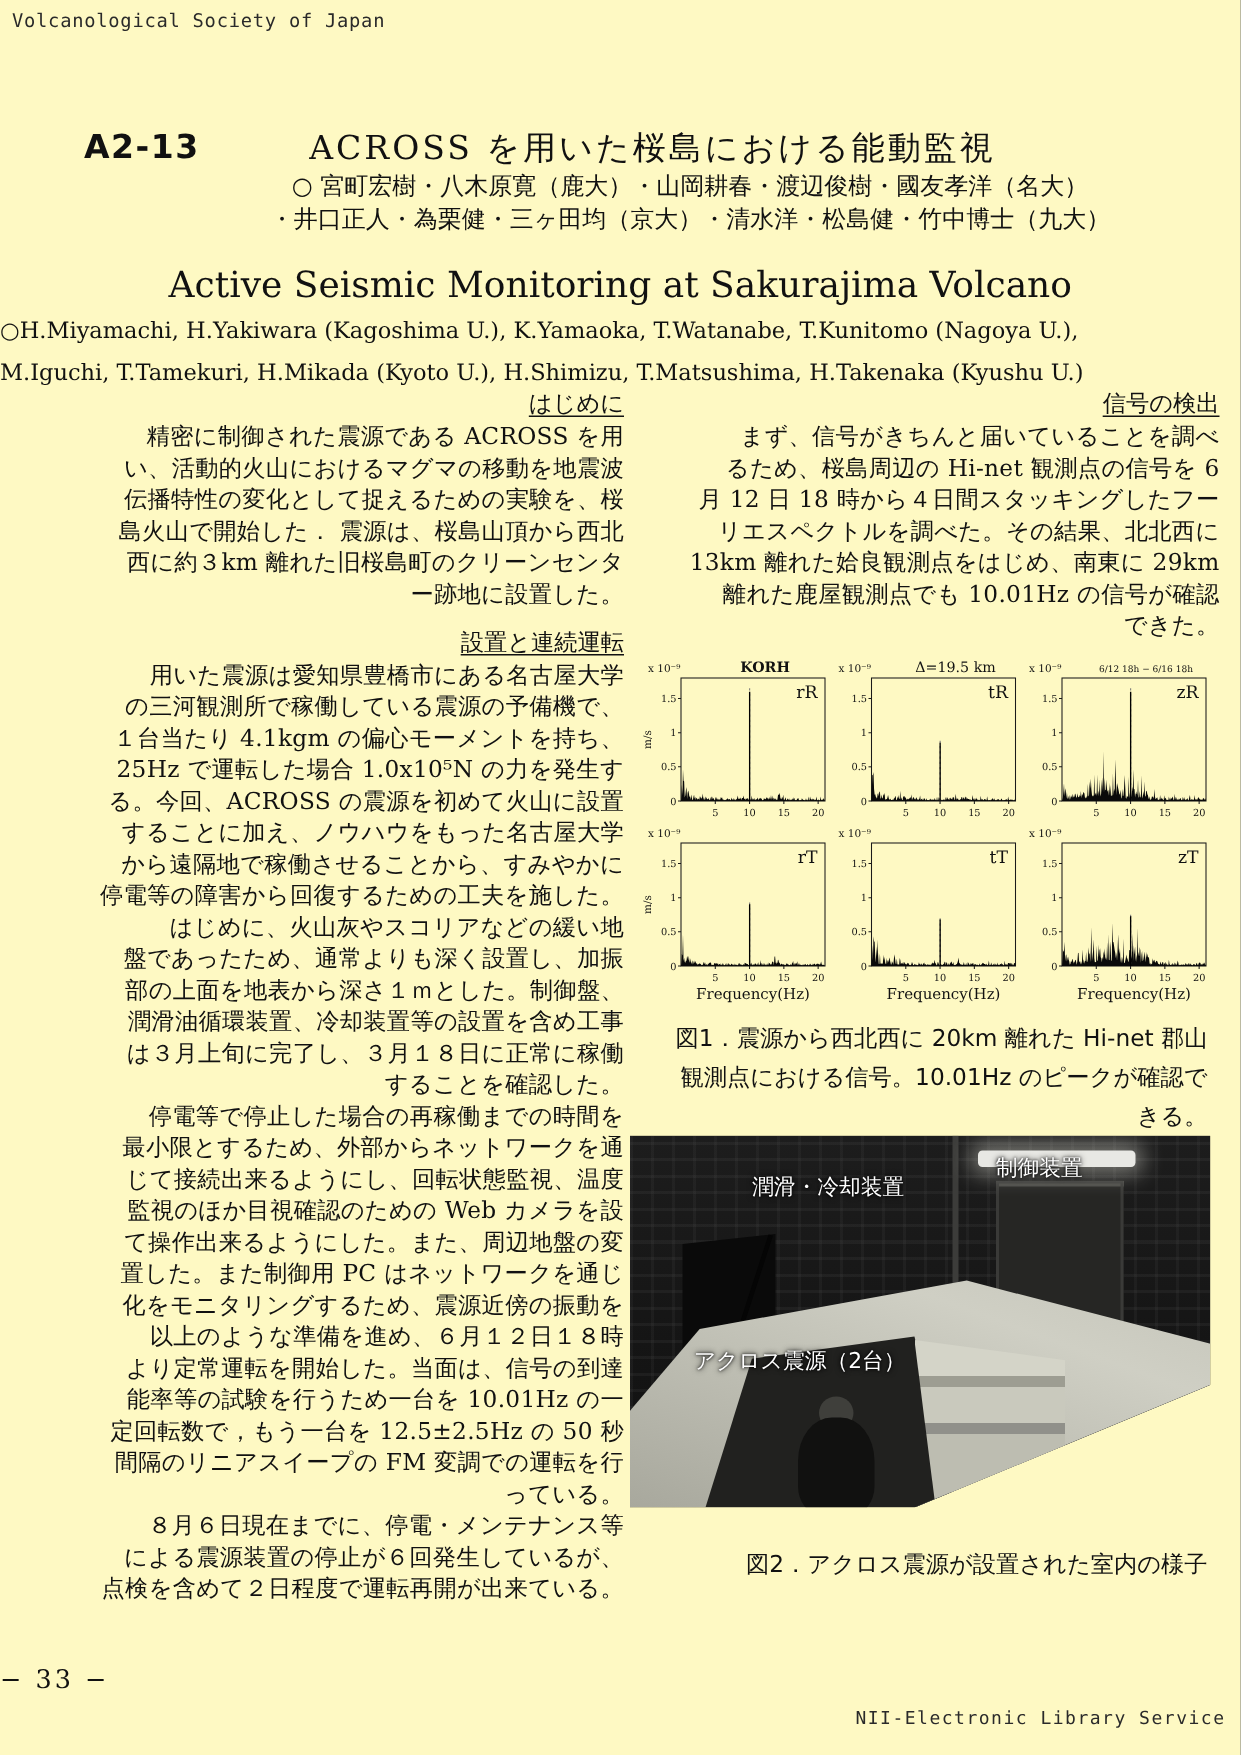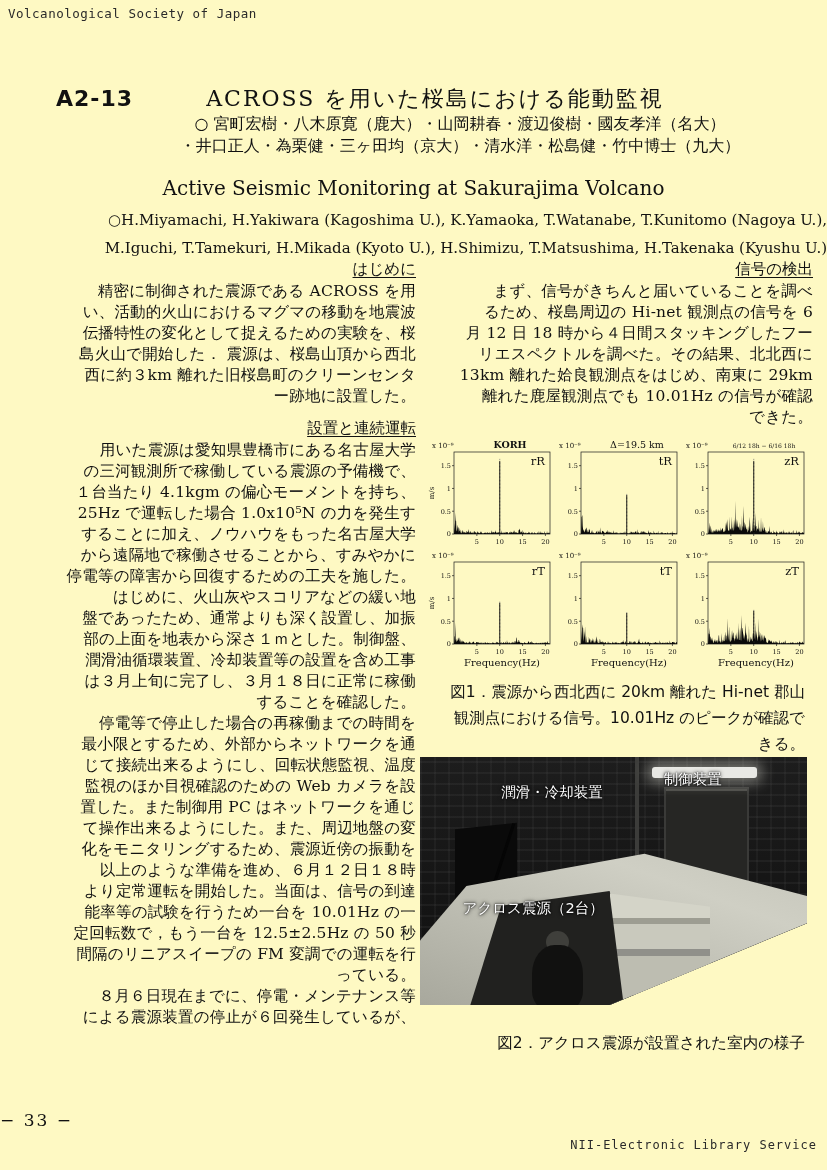--- a/index.html
+++ b/index.html
@@ -6,22 +6,22 @@
   .page{position:relative;width:827px;height:1170px;background:#fef9c3;margin:0 auto;overflow:hidden;
         font-family:"DejaVu Serif","Liberation Serif",serif;color:#111;}
   .mono{font-family:"DejaVu Sans Mono","Liberation Mono",monospace;}
   .lib-header{position:absolute;left:8px;top:6px;font-size:12.5px;color:#2a2a2a;letter-spacing:.5px;}
   .lib-footer{position:absolute;right:10px;top:1138px;font-size:12px;color:#2a2a2a;letter-spacing:1px;}
   .page-number{position:absolute;left:0;right:40px;top:1110px;text-align:left;font-size:17px;letter-spacing:2px;color:#111;}
   .paper-id{position:absolute;left:56px;top:86px;font-size:22px;font-weight:bold;letter-spacing:1px;
             font-family:"DejaVu Sans","Liberation Sans",sans-serif;}
   .title-ja{position:absolute;left:150px;width:570px;top:84px;text-align:center;font-size:22px;letter-spacing:2px;}
   .authors-ja{position:absolute;left:120px;width:680px;top:113px;text-align:center;font-size:16px;line-height:22px;}
-  .title-en{position:absolute;left:0;width:827px;top:176px;text-align:center;font-size:20px;}
-  .authors-en{position:absolute;left:0;width:827px;top:206px;text-align:right;font-size:15px;line-height:28px;}
+  .title-en{position:absolute;left:0;width:827px;top:176px;text-align:center;font-size:24px;}
+  .authors-en{position:absolute;left:0;width:827px;top:206px;text-align:left;font-size:15px;line-height:28px;}
   .col{position:absolute;top:259px;font-size:15.5px;line-height:21px;text-align:right;}
   .col-left{left:30px;width:386px;}
   .col-right{left:413px;width:400px;}
   .section{margin:0 0 11px 0;}
   .section-heading{text-decoration:underline;text-underline-offset:3px;margin-bottom:1px;}
   .body-line{white-space:nowrap;letter-spacing:.2px;}
   .fig1{margin-top:5px;margin-left:14px;width:381px;display:grid;grid-template-columns:repeat(3,127px);grid-row-gap:3px;}
   .fig-caption{font-family:"DejaVu Sans","Liberation Sans",sans-serif;font-size:15.5px;line-height:26px;margin-top:9px;width:392px;}
   .photo{position:relative;margin-left:7px;width:387px;height:248px;background:#161616;
          clip-path:polygon(0 0,100% 0,100% 67%,49% 100%,0 100%);overflow:hidden;}
@@ -81,44 +81,46 @@
         <div class="body-line">島火山で開始した． 震源は、桜島山頂から西北</div>
         <div class="body-line">西に約３km 離れた旧桜島町のクリーンセンタ</div>
         <div class="body-line">ー跡地に設置した。</div>
       </div>
       <div class="section">
         <div class="section-heading">設置と連続運転</div>
         <div class="body-line">　用いた震源は愛知県豊橋市にある名古屋大学</div>
         <div class="body-line">の三河観測所で稼働している震源の予備機で、</div>
         <div class="body-line">１台当たり 4.1kgm の偏心モーメントを持ち、</div>
         <div class="body-line">25Hz で運転した場合 1.0x10⁵N の力を発生す</div>
+        <div class="body-line">る。今回、ACROSS の震源を初めて火山に設置</div>
         <div class="body-line">することに加え、ノウハウをもった名古屋大学</div>
         <div class="body-line">から遠隔地で稼働させることから、すみやかに</div>
         <div class="body-line">停電等の障害から回復するための工夫を施した。</div>
         <div class="body-line">　はじめに、火山灰やスコリアなどの緩い地</div>
         <div class="body-line">盤であったため、通常よりも深く設置し、加振</div>
         <div class="body-line">部の上面を地表から深さ１ｍとした。制御盤、</div>
         <div class="body-line">潤滑油循環装置、冷却装置等の設置を含め工事</div>
         <div class="body-line">は３月上旬に完了し、３月１８日に正常に稼働</div>
         <div class="body-line">することを確認した。</div>
         <div class="body-line">　停電等で停止した場合の再稼働までの時間を</div>
         <div class="body-line">最小限とするため、外部からネットワークを通</div>
         <div class="body-line">じて接続出来るようにし、回転状態監視、温度</div>
         <div class="body-line">監視のほか目視確認のための Web カメラを設</div>
+        <div class="body-line">て操作出来るようにした。また、周辺地盤の変</div>
         <div class="body-line">置した。また制御用 PC はネットワークを通じ</div>
-        <div class="body-line">て操作出来るようにした。また、周辺地盤の変</div>
         <div class="body-line">化をモニタリングするため、震源近傍の振動を</div>
         <div class="body-line">　以上のような準備を進め、６月１２日１８時</div>
         <div class="body-line">より定常運転を開始した。当面は、信号の到達</div>
         <div class="body-line">能率等の試験を行うため一台を 10.01Hz の一</div>
         <div class="body-line">定回転数で，もう一台を 12.5±2.5Hz の 50 秒</div>
         <div class="body-line">間隔のリニアスイープの FM 変調での運転を行</div>
         <div class="body-line">っている。</div>
         <div class="body-line">　８月６日現在までに、停電・メンテナンス等</div>
         <div class="body-line">による震源装置の停止が６回発生しているが、</div>
+        <div class="body-line">点検を含めて２日程度で運転再開が出来ている。</div>
       </div>
     </div>
 
   <div class="col col-right">
     <div id="right-col-text">
         <div class="section">
           <div class="section-heading">信号の検出</div>
           <div class="body-line">　まず、信号がきちんと届いていることを調べ</div>
           <div class="body-line">るため、桜島周辺の Hi-net 観測点の信号を 6</div>
           <div class="body-line">月 12 日 18 時から４日間スタッキングしたフー</div>

